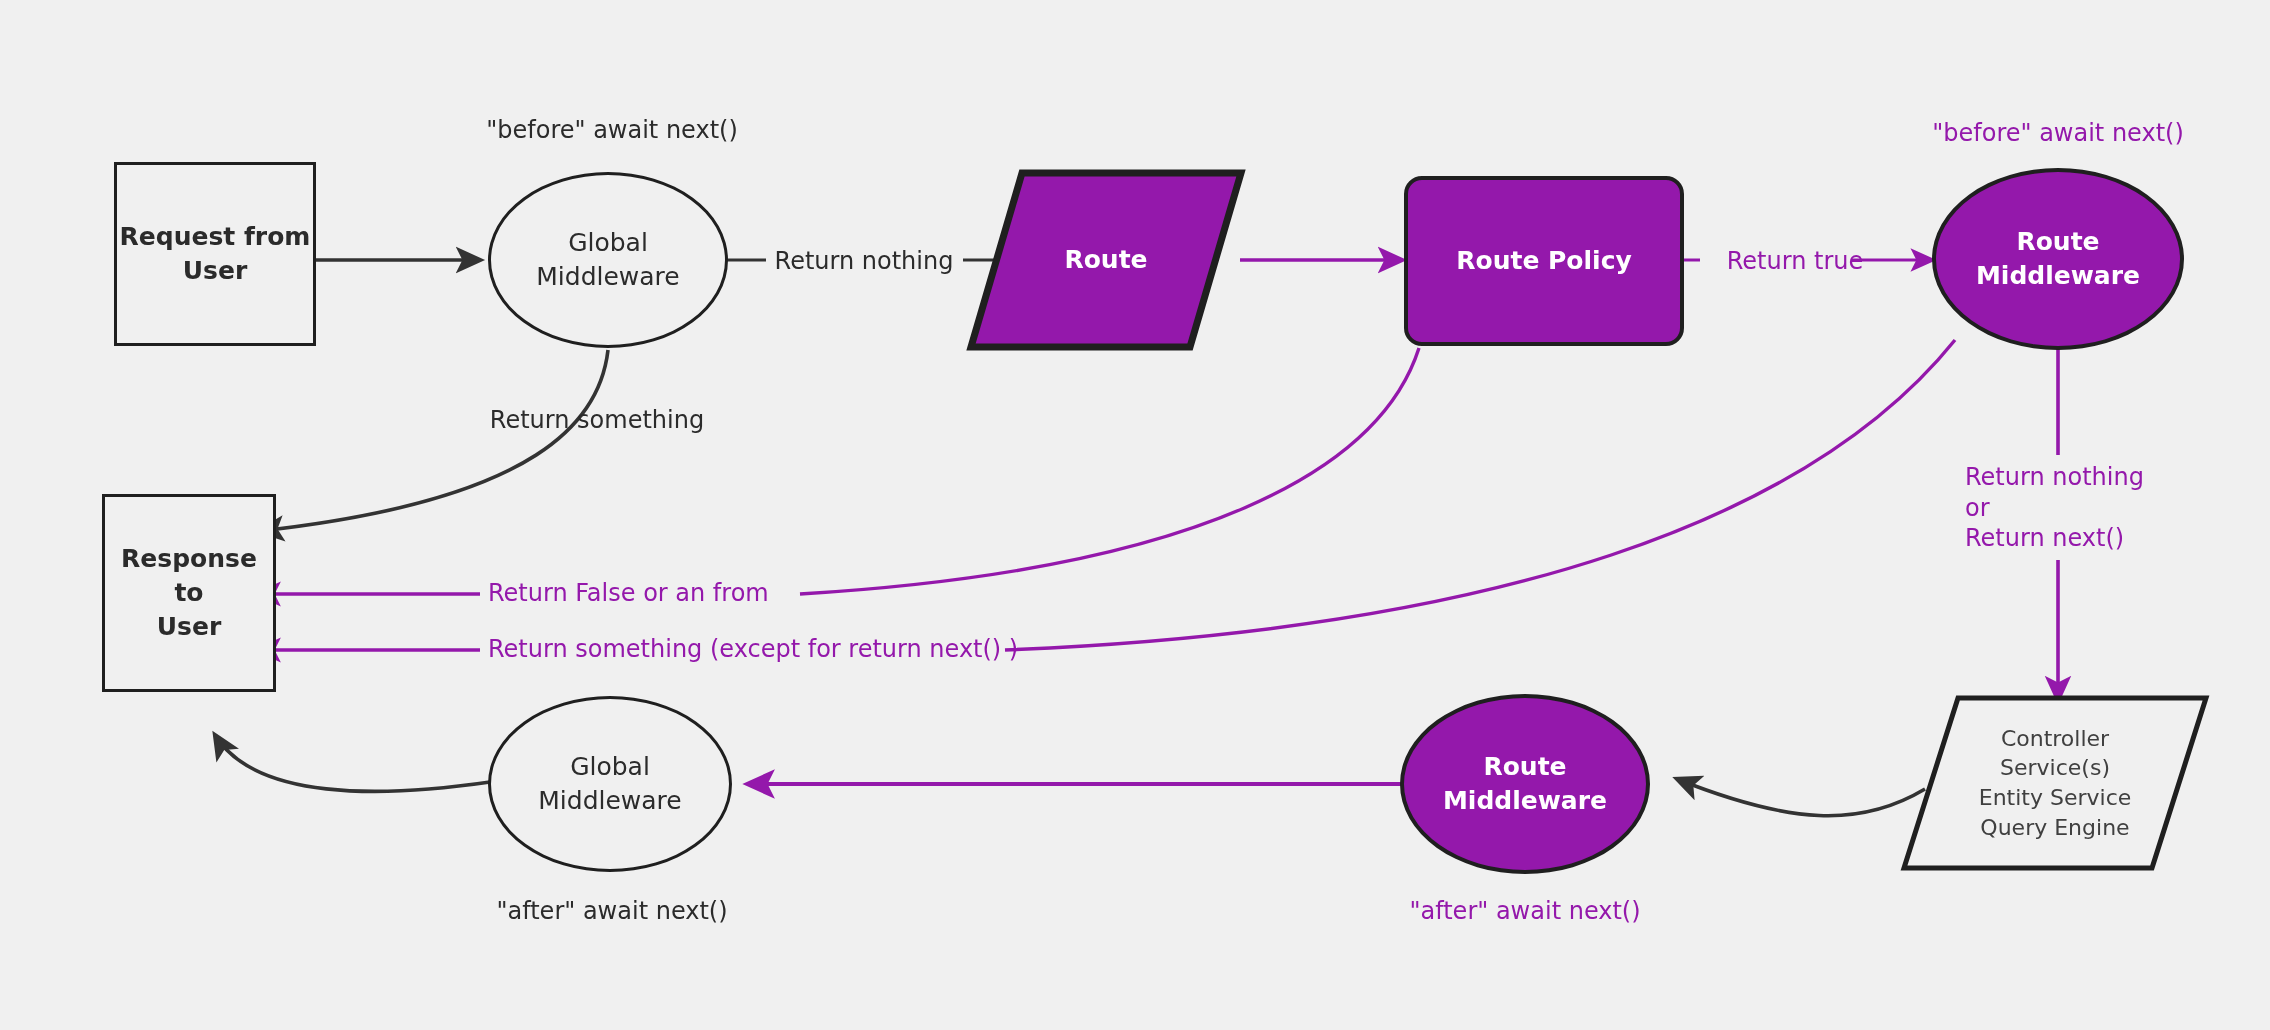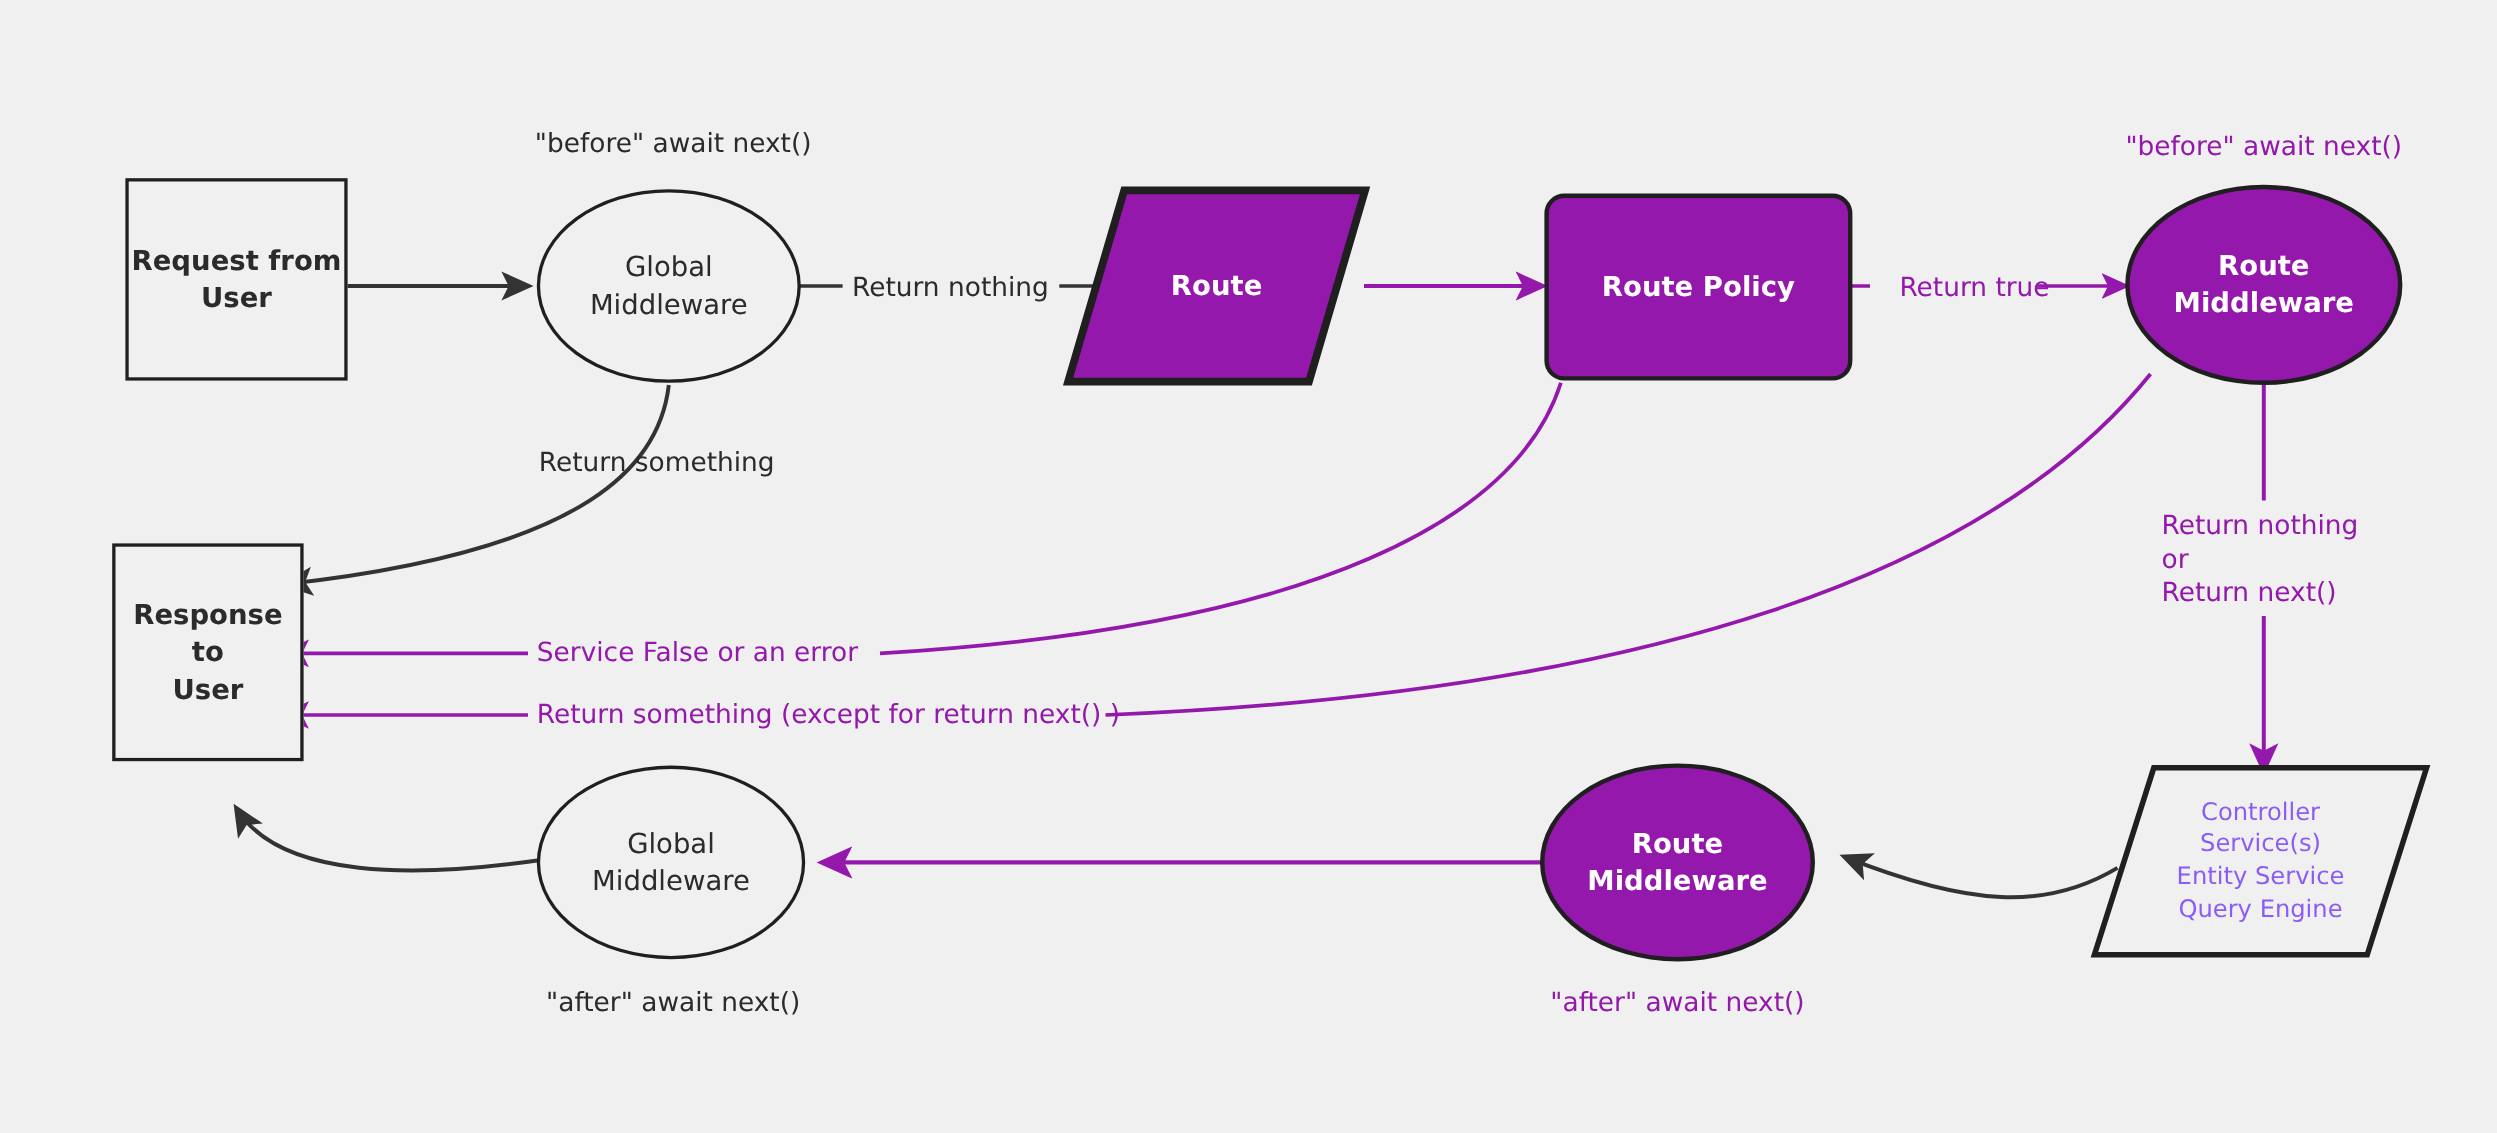--- a/index.html
+++ b/index.html
@@ -79,21 +79,21 @@
     text-align: center;
     line-height: 1.35;
     pointer-events: none;
   }
   .para-label.purple-text {
     color: #ffffff;
     font-size: 25px;
     font-weight: bold;
   }
   .para-label.dark-text {
-    color: #8b5cf6;
+    color: #404040;
     font-size: 22px;
   }
   .edge-label {
     position: absolute;
     font-size: 24px;
     line-height: 1.28;
     white-space: pre;
     color: #2b2b2b;
   }
   .edge-label.purple {
@@ -212,17 +212,17 @@
   <div class="edge-label center" style="left:864px; top:246px;">Return nothing</div>
 
   <div class="edge-label center" style="left:597px; top:405px;">Return something</div>
 
   <div class="edge-label center purple" style="left:1776px; top:246px;margin-left:19px;">Return true</div>
 
   <div class="edge-label left purple" style="left:1965px; top:462px; white-space: pre-line;">Return nothing
 or
 Return next()</div>
 
-  <div class="edge-label left purple" style="left:488px; top:578px;">Service False or an error</div>
+  <div class="edge-label left purple" style="left:488px; top:578px;">Return False or an from</div>
 
   <div class="edge-label left purple" style="left:488px; top:634px;">Return something (except for return next() )</div>
 
 </div>
 
 </body></html>

